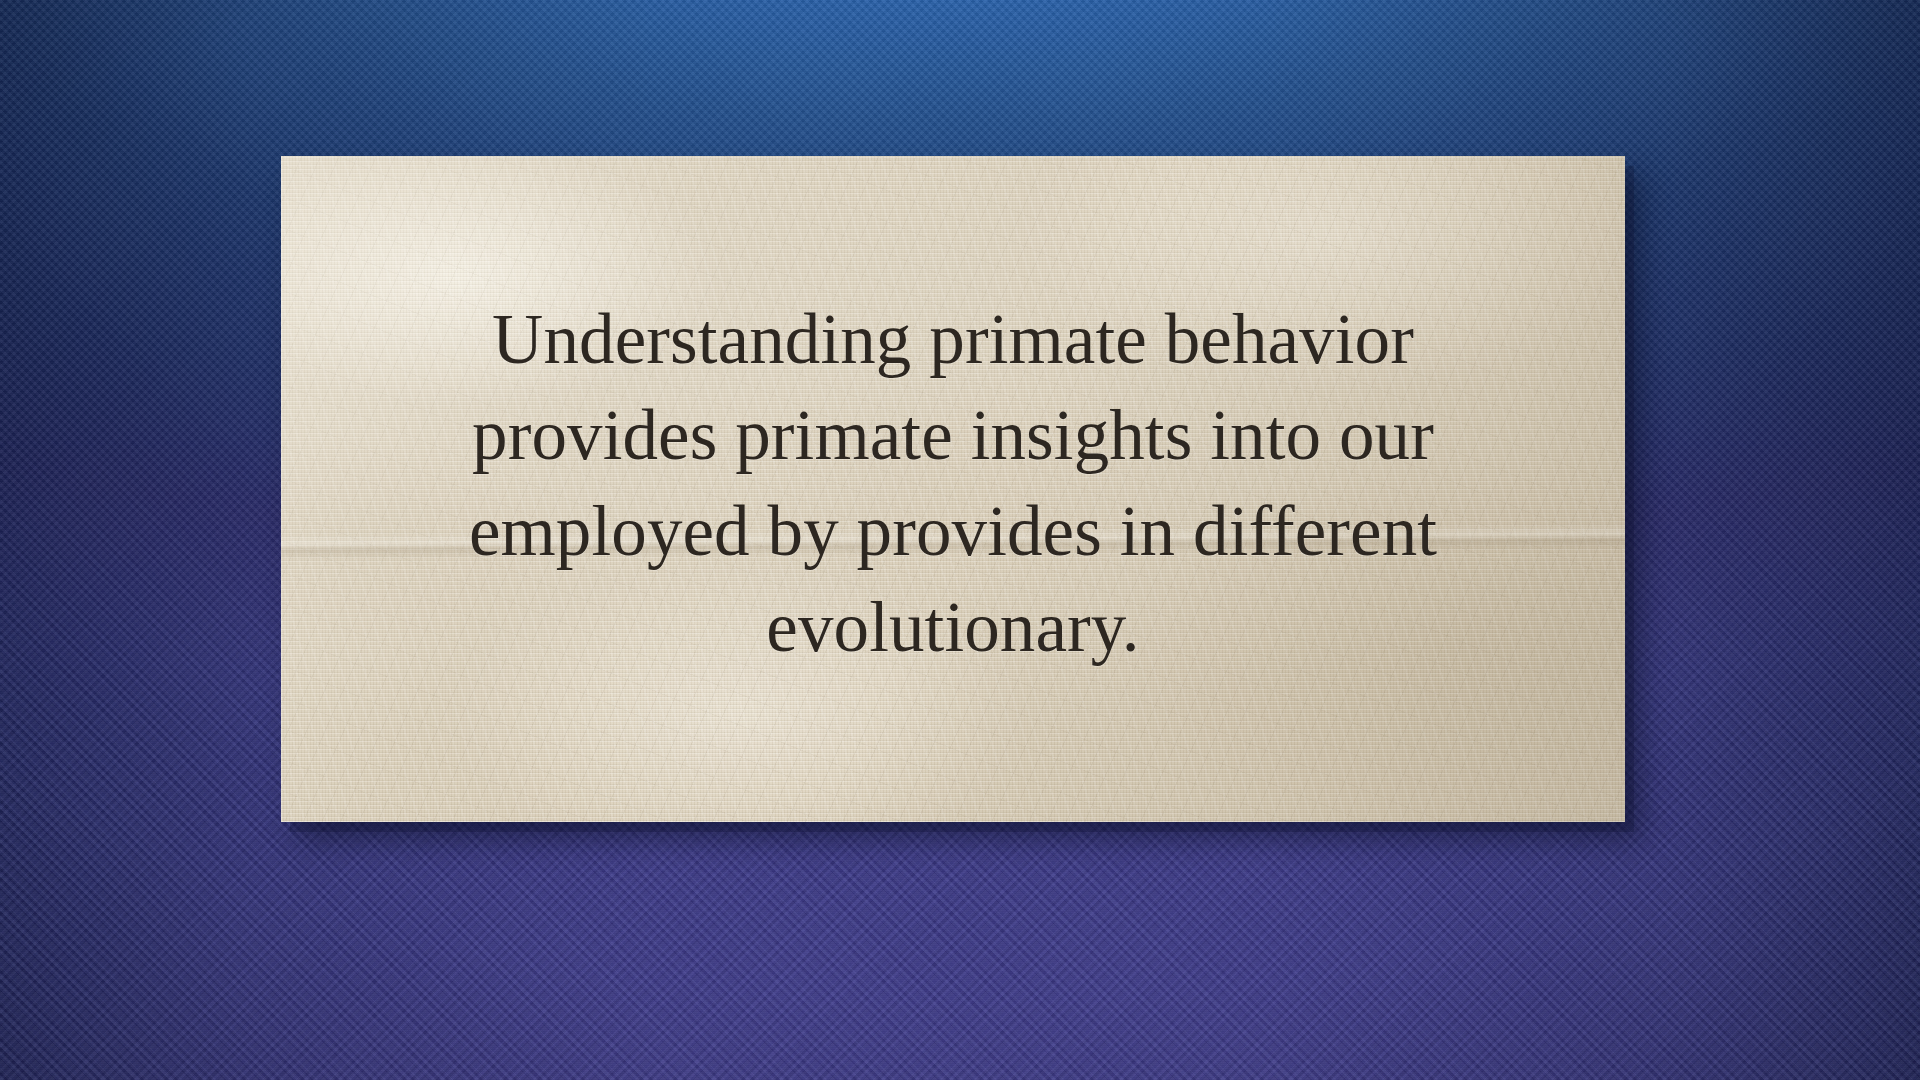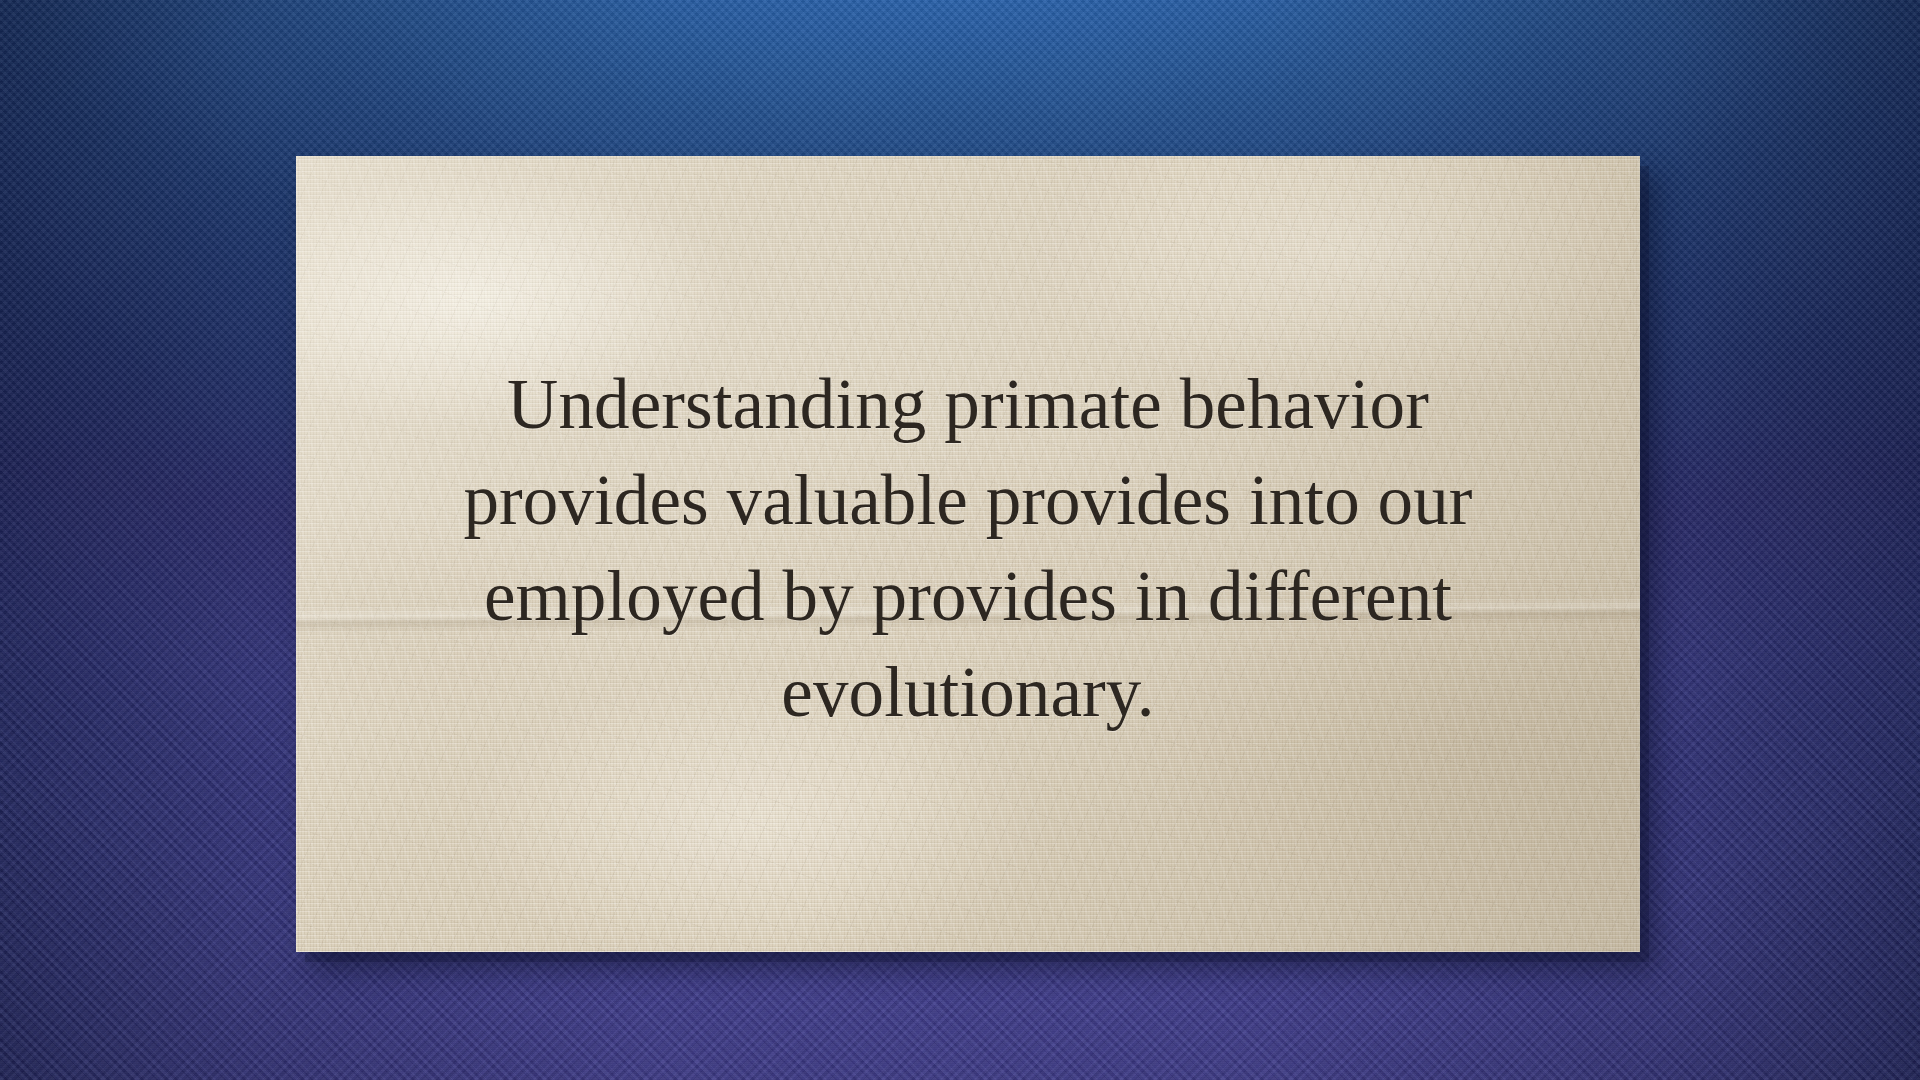--- a/index.html
+++ b/index.html
@@ -106,24 +106,24 @@
     inset: 0;
     background: radial-gradient(125% 105% at 50% 42%,
         rgba(0,0,0,0.00) 48%,
         rgba(0,0,0,0.16) 78%,
         rgba(0,0,0,0.34) 100%);
   }
 
   
   .paper-card {
     position: absolute;
-    left: 296px;
+    left: 281px;
     top: 156px;
     width: 1344px;
-    height: 796px;
+    height: 666px;
     overflow: hidden;
     background-color: #d6cab3;
     box-shadow:
        9px 10px 0 rgba(10,16,46,0.26),
       16px 18px 26px rgba(6,10,34,0.45),
        0 0 0 1px rgba(232,226,210,0.55) inset;
   }
 
   
   .paper-tex-a {
@@ -235,19 +235,19 @@
 
   <div class="paper-card">
     <div class="paper-tex-a"></div>
     <div class="paper-tex-b"></div>
     <div class="paper-tex-c"></div>
     <div class="paper-shade"></div>
     <div class="paper-crease"></div>
 
     <div class="quote-block">
       <div class="quote-line">Understanding primate behavior</div>
-      <div class="quote-line">provides valuable provides into our</div>
+      <div class="quote-line">provides primate insights into our</div>
       <div class="quote-line">employed by provides in different</div>
       <div class="quote-line">evolutionary.</div>
     </div>
   </div>
 
 </div>
 
 </body></html>

